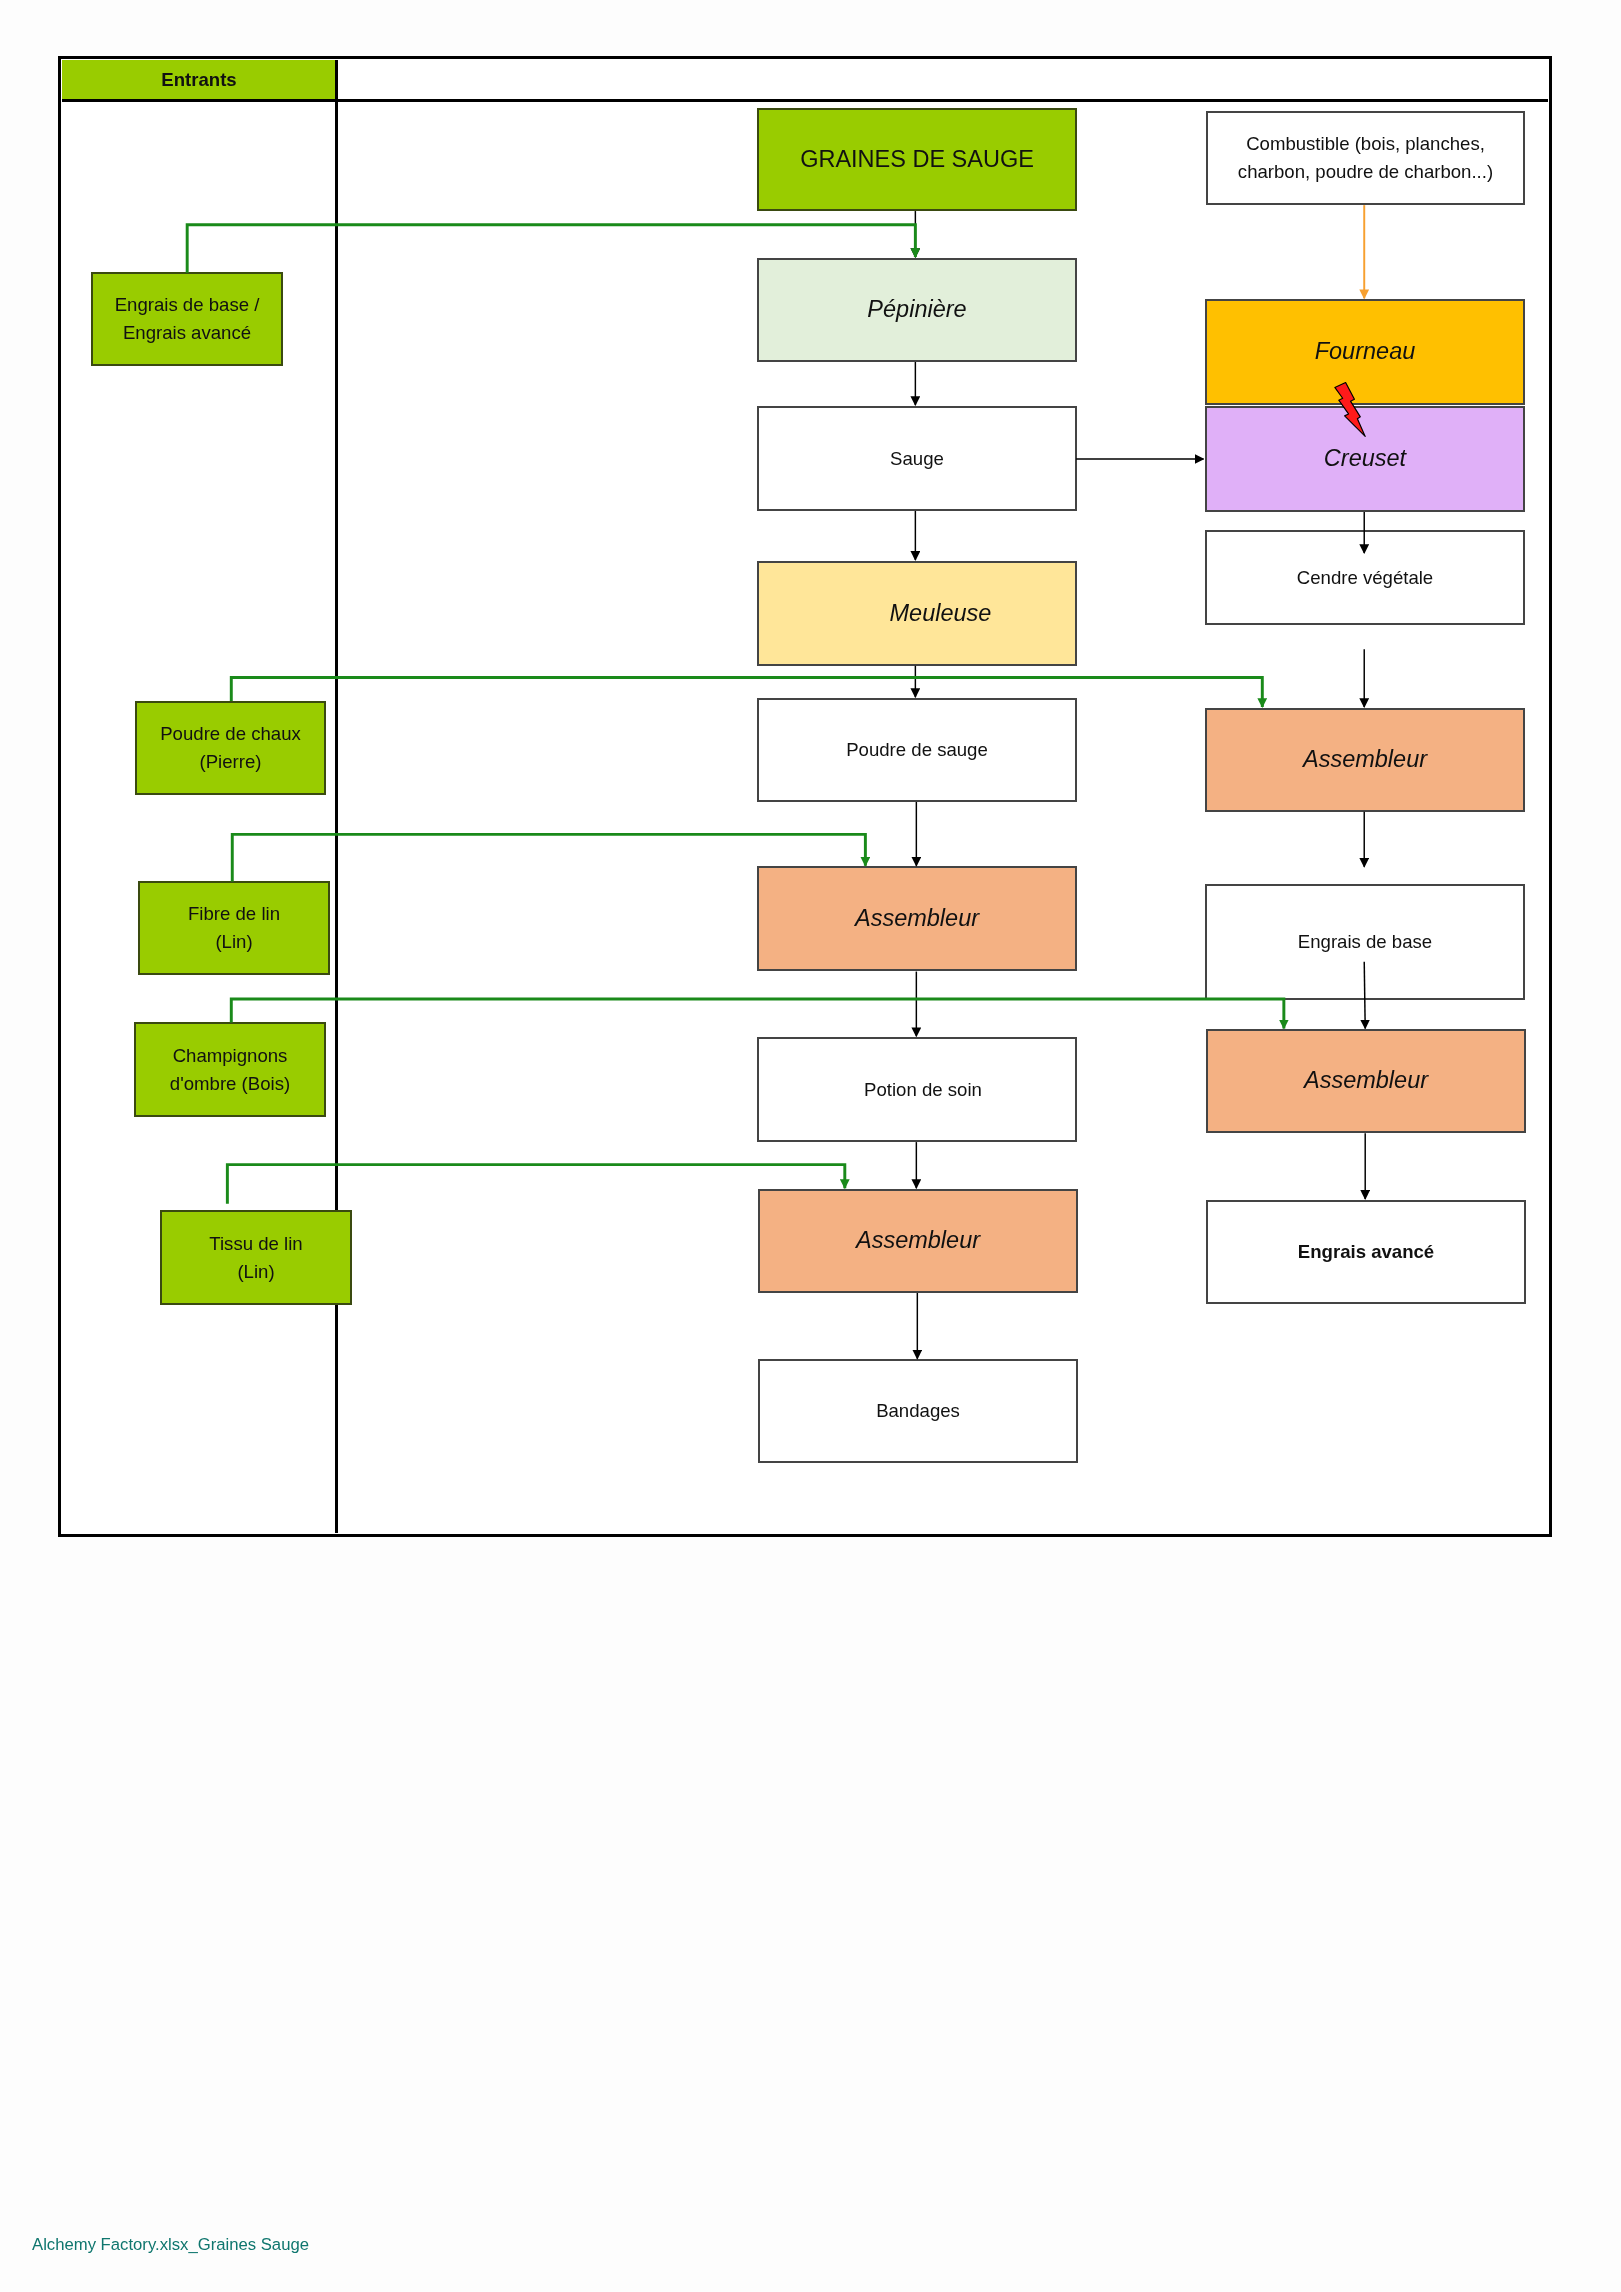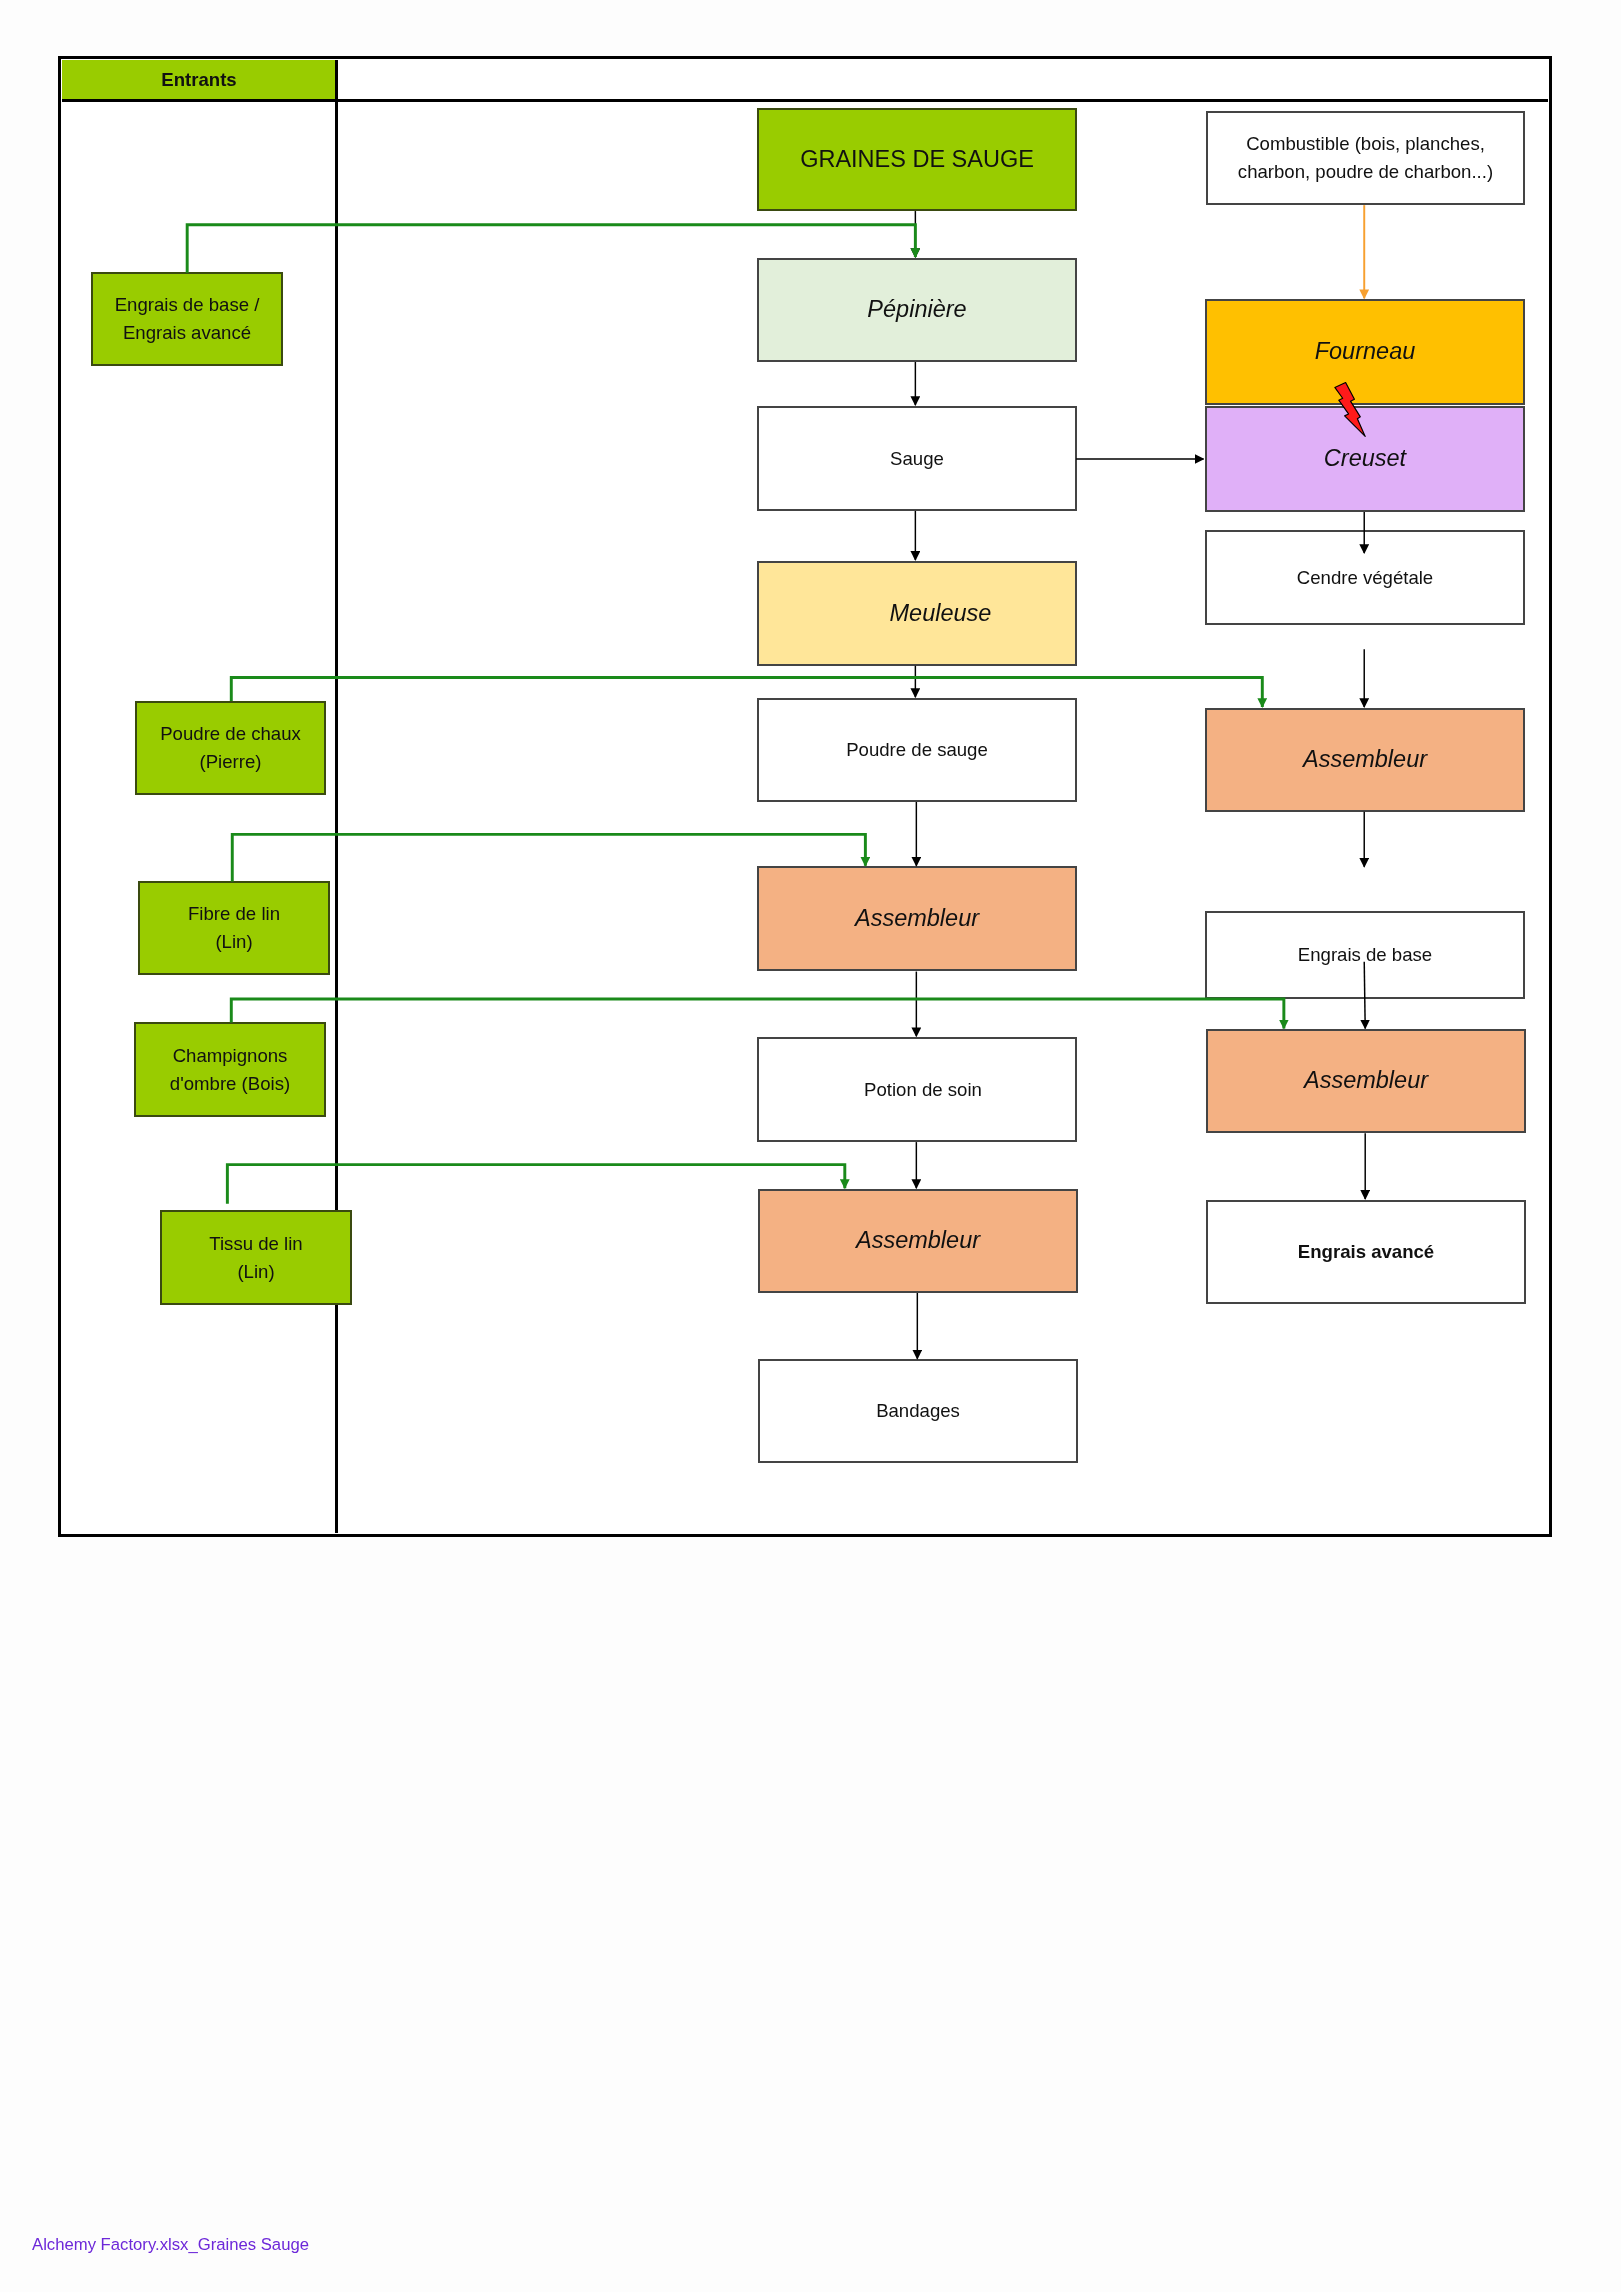--- a/index.html
+++ b/index.html
@@ -32,21 +32,21 @@
     .box.machine { font-style: italic; font-size: 23.5px; }
     .box.green { background: #99cc00; border-color: #3a4a10; }
     .box.pale-green { background: #e2efda; }
     .box.orange { background: #ffc000; }
     .box.purple { background: #e0b0f8; }
     .box.yellow { background: #ffe699; padding-left: 47px; }
     .box.salmon { background: #f4b183; }
     .box.seed { font-size: 23.5px; }
     svg.connectors { position: absolute; left: 0; top: 0; }
     .footer {
-      position: absolute; left: 32px; top: 2235px; font-size: 16.7px; color: #6d28d9;
+      position: absolute; left: 32px; top: 2235px; font-size: 16.7px; color: #0f766e;
     }
   </style>
 </head>
 <body>
 
 <div class="frame"></div>
 <div class="header-entrants">Entrants</div>
 <div class="header-bottom"></div>
 <div class="divider"></div>
 
@@ -102,21 +102,21 @@
   </div>
 <div class="box purple machine" style="left:1205px;top:406px;width:320px;height:106px;">
     <span>Creuset</span>
   </div>
 <div class="box" style="left:1205px;top:530px;width:320px;height:95px;">
     <span>Cendre végétale</span>
   </div>
 <div class="box salmon machine" style="left:1205px;top:708px;width:320px;height:104px;">
     <span>Assembleur</span>
   </div>
-<div class="box" style="left:1205px;top:911px;width:320px;height:88px;">
+<div class="box" style="left:1205px;top:884px;width:320px;height:116px;">
     <span>Engrais de base</span>
   </div>
 <div class="box salmon machine" style="left:1206px;top:1029px;width:320px;height:104px;">
     <span>Assembleur</span>
   </div>
 <div class="box" style="left:1206px;top:1200px;width:320px;height:104px;font-weight:bold;">
     <span>Engrais avancé</span>
   </div>
 
 <svg class="connectors" width="1621" height="2293" viewBox="0 0 1654 2339">

